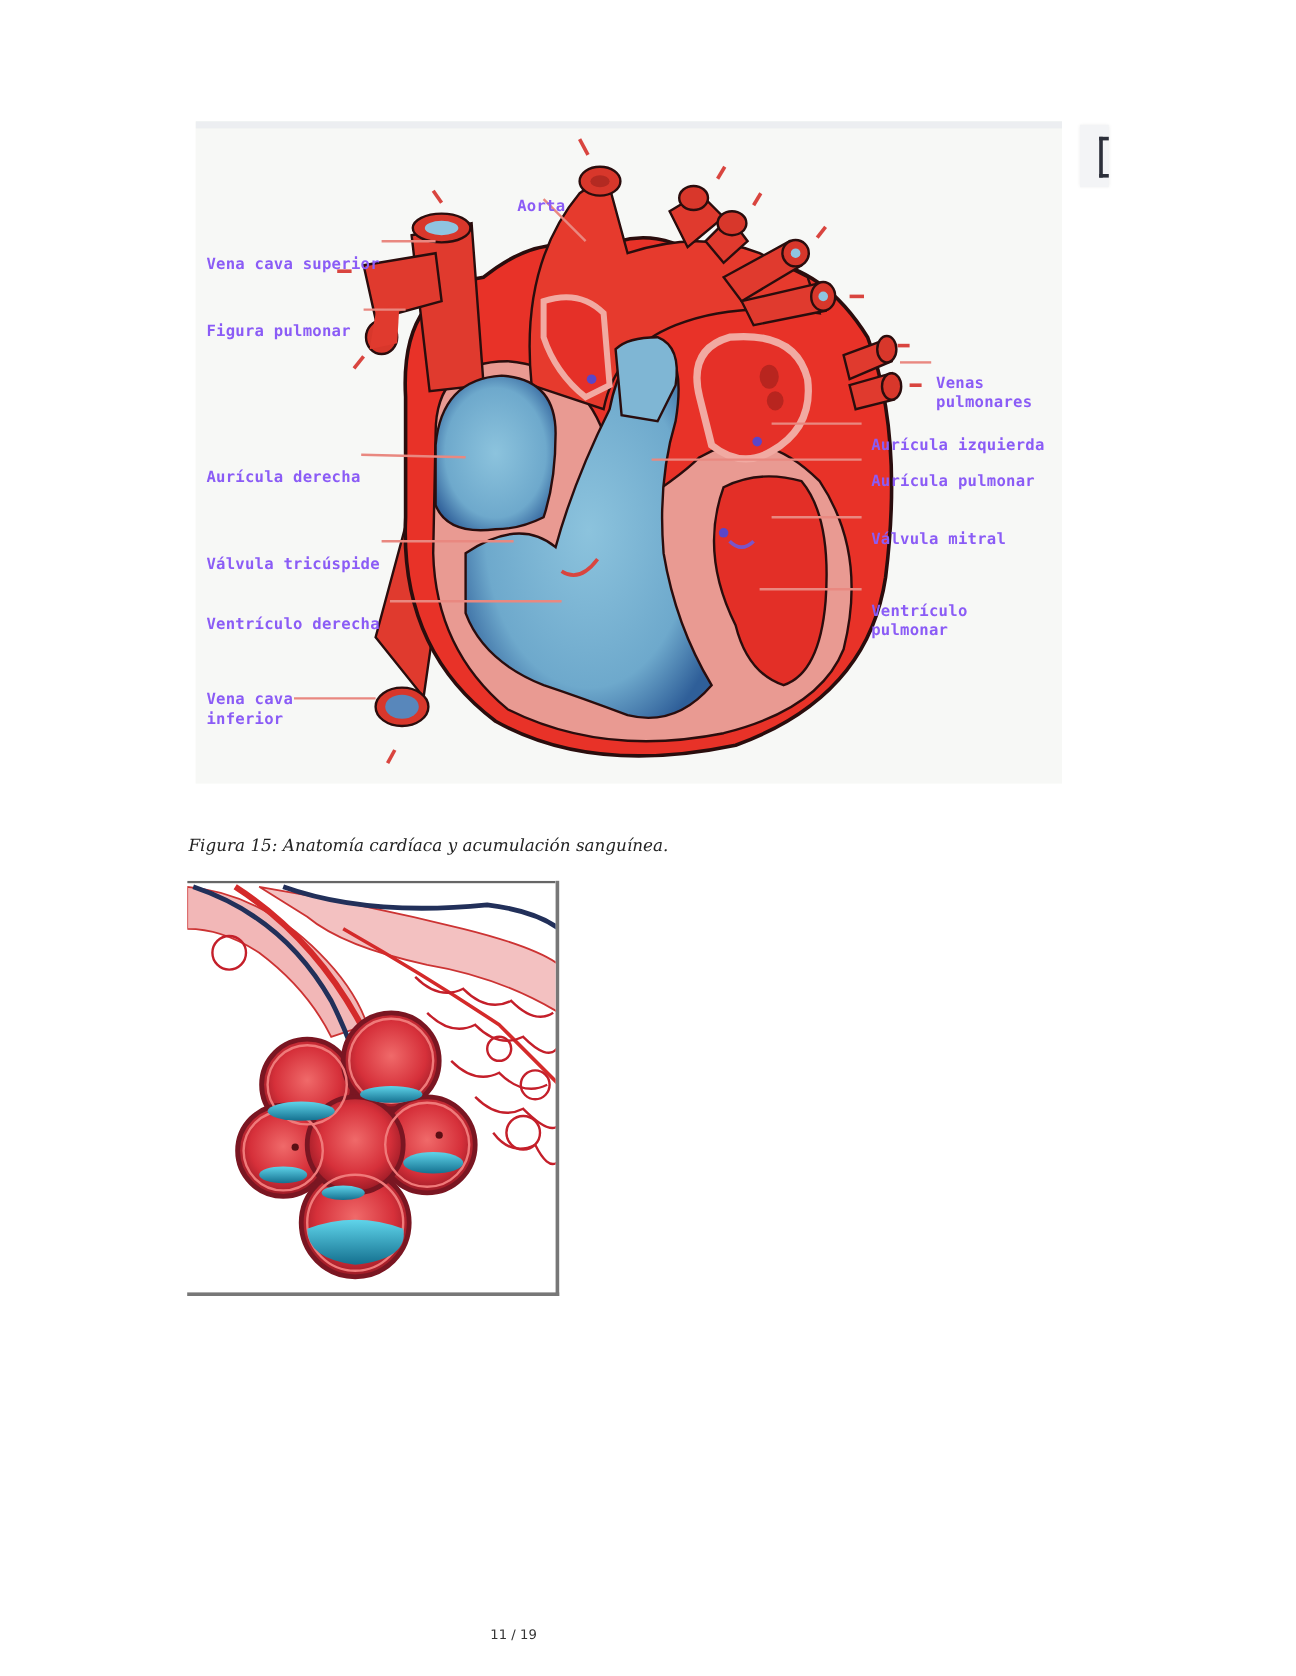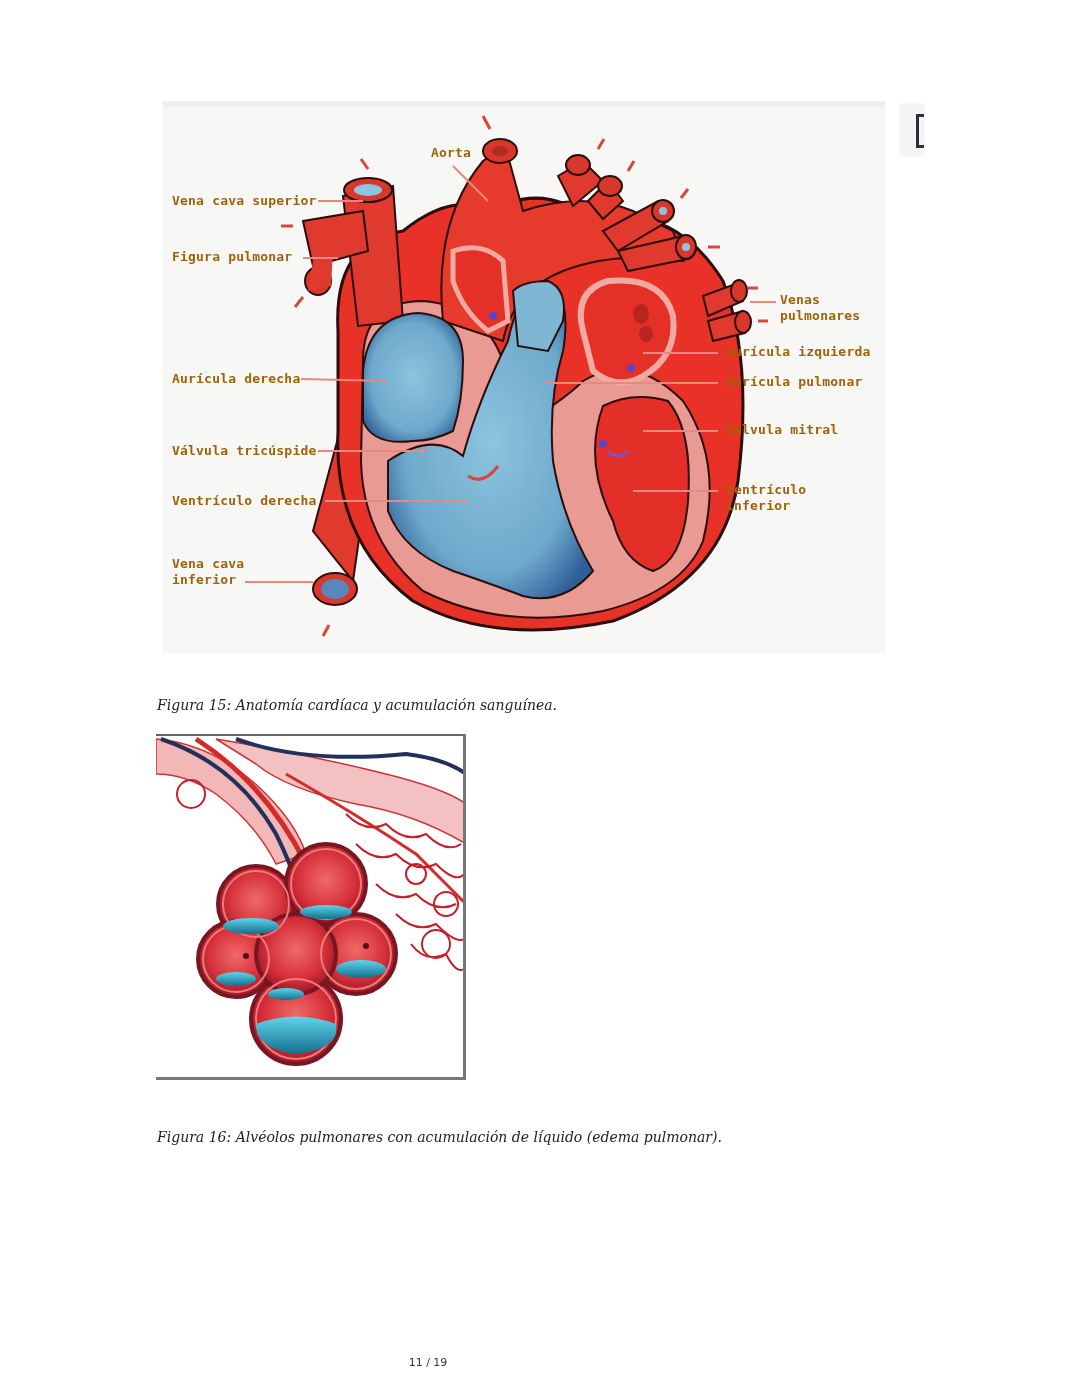--- a/index.html
+++ b/index.html
@@ -3,21 +3,21 @@
 <meta charset="utf-8">
 <style>
   html, body { margin: 0; padding: 0; background: #ffffff; }
   body { width: 1080px; height: 1397px; position: relative; overflow: hidden; font-family: "DejaVu Serif", serif; }
   .page { position: absolute; left: 0; top: 0; width: 1080px; height: 1397px; background: #fff; }
 
   
   .fig15 { position: absolute; left: 163px; top: 101px; width: 722px; height: 552px; background: #f7f8f6; overflow: hidden; }
   .fig15 .topbar { position: absolute; left: 0; top: 0; width: 100%; height: 6px; background: #eceef1; }
   .fig15 svg { position: absolute; left: 0; top: 0; }
-  .heart-label { position: absolute; font-family: "DejaVu Sans Mono", monospace; font-size: 13px; font-weight: bold; color: #a16207; letter-spacing: 0.2px; white-space: pre; line-height: 16px; }
+  .heart-label { position: absolute; font-family: "DejaVu Sans Mono", monospace; font-size: 13px; font-weight: bold; color: #8b5cf6; letter-spacing: 0.2px; white-space: pre; line-height: 16px; margin-top: 20px; }
 
   .side-tab { position: absolute; left: 900px; top: 104px; width: 24px; height: 52px; background: #f3f4f6; box-shadow: 0 0 3px rgba(0,0,0,0.08); }
   .side-tab .bracket { position: absolute; left: 16px; top: 10px; width: 5px; height: 28px; border: 3px solid #2c2f3a; border-right: none; }
 
   .caption { position: absolute; left: 157px; font-style: italic; font-size: 14px; color: #222; font-family: "DejaVu Serif", serif; }
   .cap15 { top: 697px; }
   .cap16 { top: 1129px; }
 
   
   .fig16 { position: absolute; left: 156px; top: 734px; width: 310px; height: 346px; background: #fff; border-right: 3px solid #777; border-bottom: 3px solid #777; box-sizing: border-box; overflow: hidden; }
@@ -137,21 +137,21 @@
     <div class="heart-label" style="left:9px; top:342px;">Válvula tricúspide</div>
     <div class="heart-label" style="left:9px; top:392px;">Ventrículo derecha</div>
     <div class="heart-label" style="left:9px; top:455px;">Vena cava
 inferior</div>
     <div class="heart-label" style="left:617px; top:191px;">Venas
 pulmonares</div>
     <div class="heart-label" style="left:563px; top:243px;">Aurícula izquierda</div>
     <div class="heart-label" style="left:563px; top:273px;">Aurícula pulmonar</div>
     <div class="heart-label" style="left:563px; top:321px;">Válvula mitral</div>
     <div class="heart-label" style="left:563px; top:381px;">Ventrículo
-inferior</div>
+pulmonar</div>
   </div>
 
   <div class="side-tab">
     <div class="bracket"></div>
   </div>
 
   <div class="caption cap15">Figura 15: Anatomía cardíaca y acumulación sanguínea.</div>
 
   <div class="fig16">
     <div class="topline"></div>
@@ -210,16 +210,15 @@
         <ellipse cx="205" cy="235" rx="25" ry="9"></ellipse>
         <ellipse cx="80" cy="245" rx="20" ry="7"></ellipse>
         <ellipse cx="130" cy="260" rx="18" ry="6"></ellipse>
         <path d="M100 290 Q140 275 180 290 Q185 315 140 320 Q100 315 100 290 Z"></path>
       </g>
       <circle cx="90" cy="222" r="3" fill="#5a0f14"></circle>
       <circle cx="210" cy="212" r="3" fill="#5a0f14"></circle>
     </svg>
   </div>
 
-  <div class="caption cap16">Figura 16: Alvéolos pulmonares con acumulación de líquido (edema pulmonar).</div>
 
   <div class="page-number">11 / 19</div>
 </div>
 
 </body></html>

